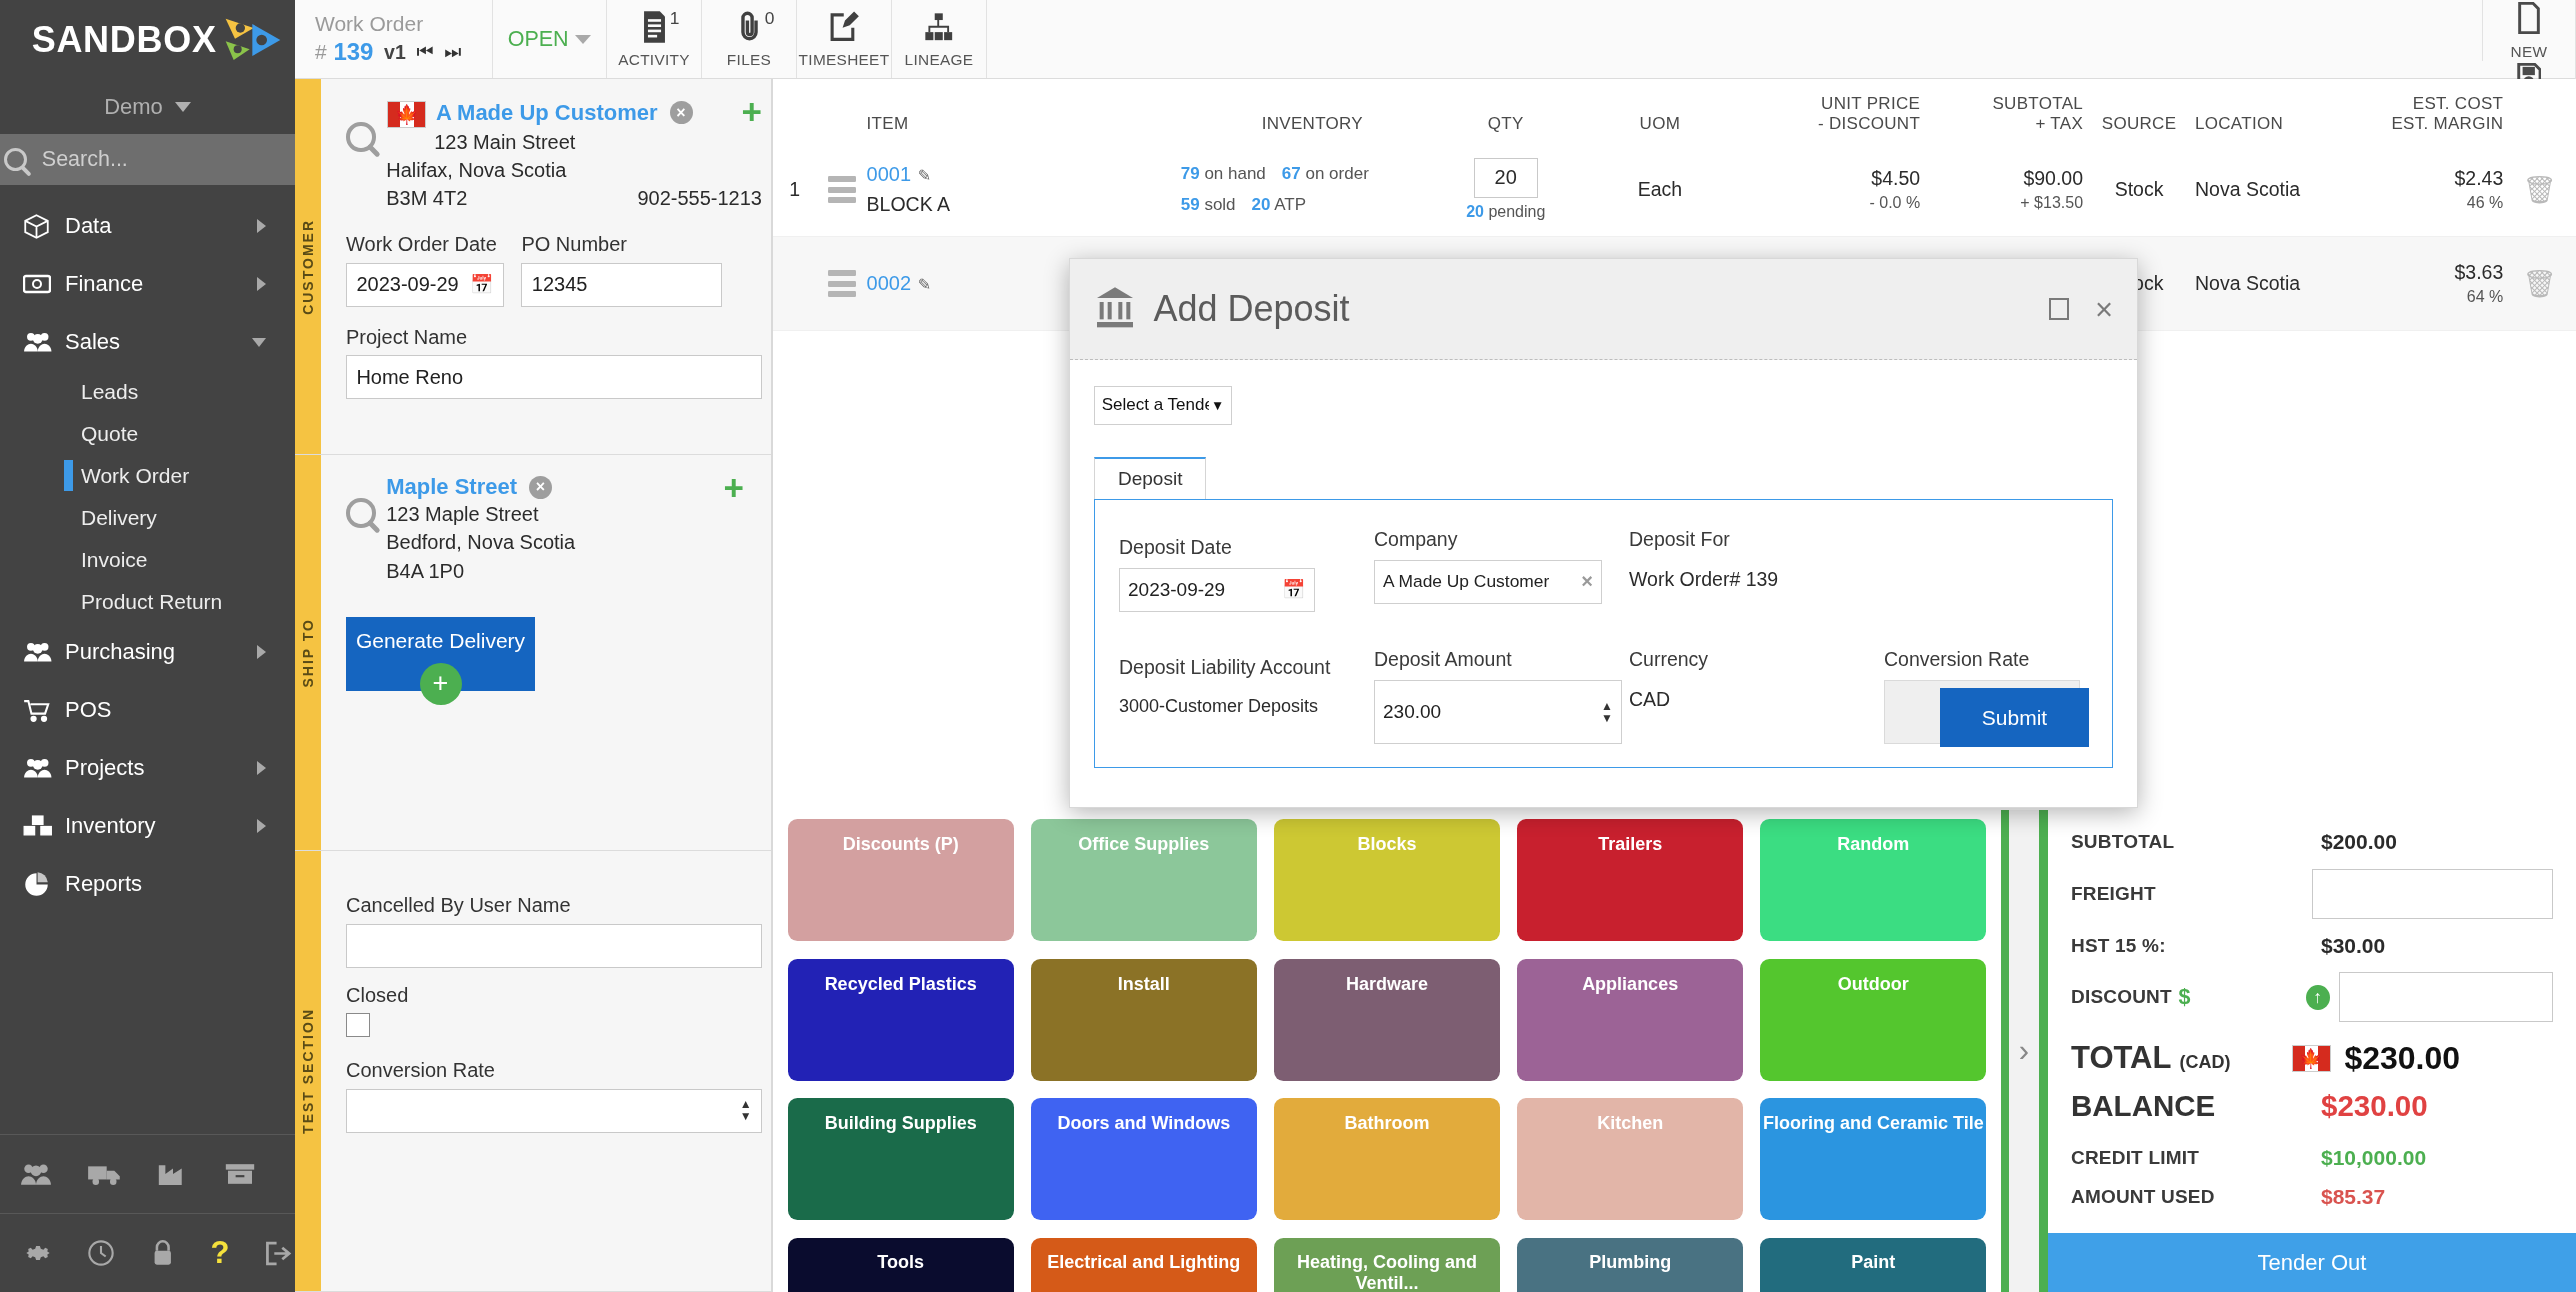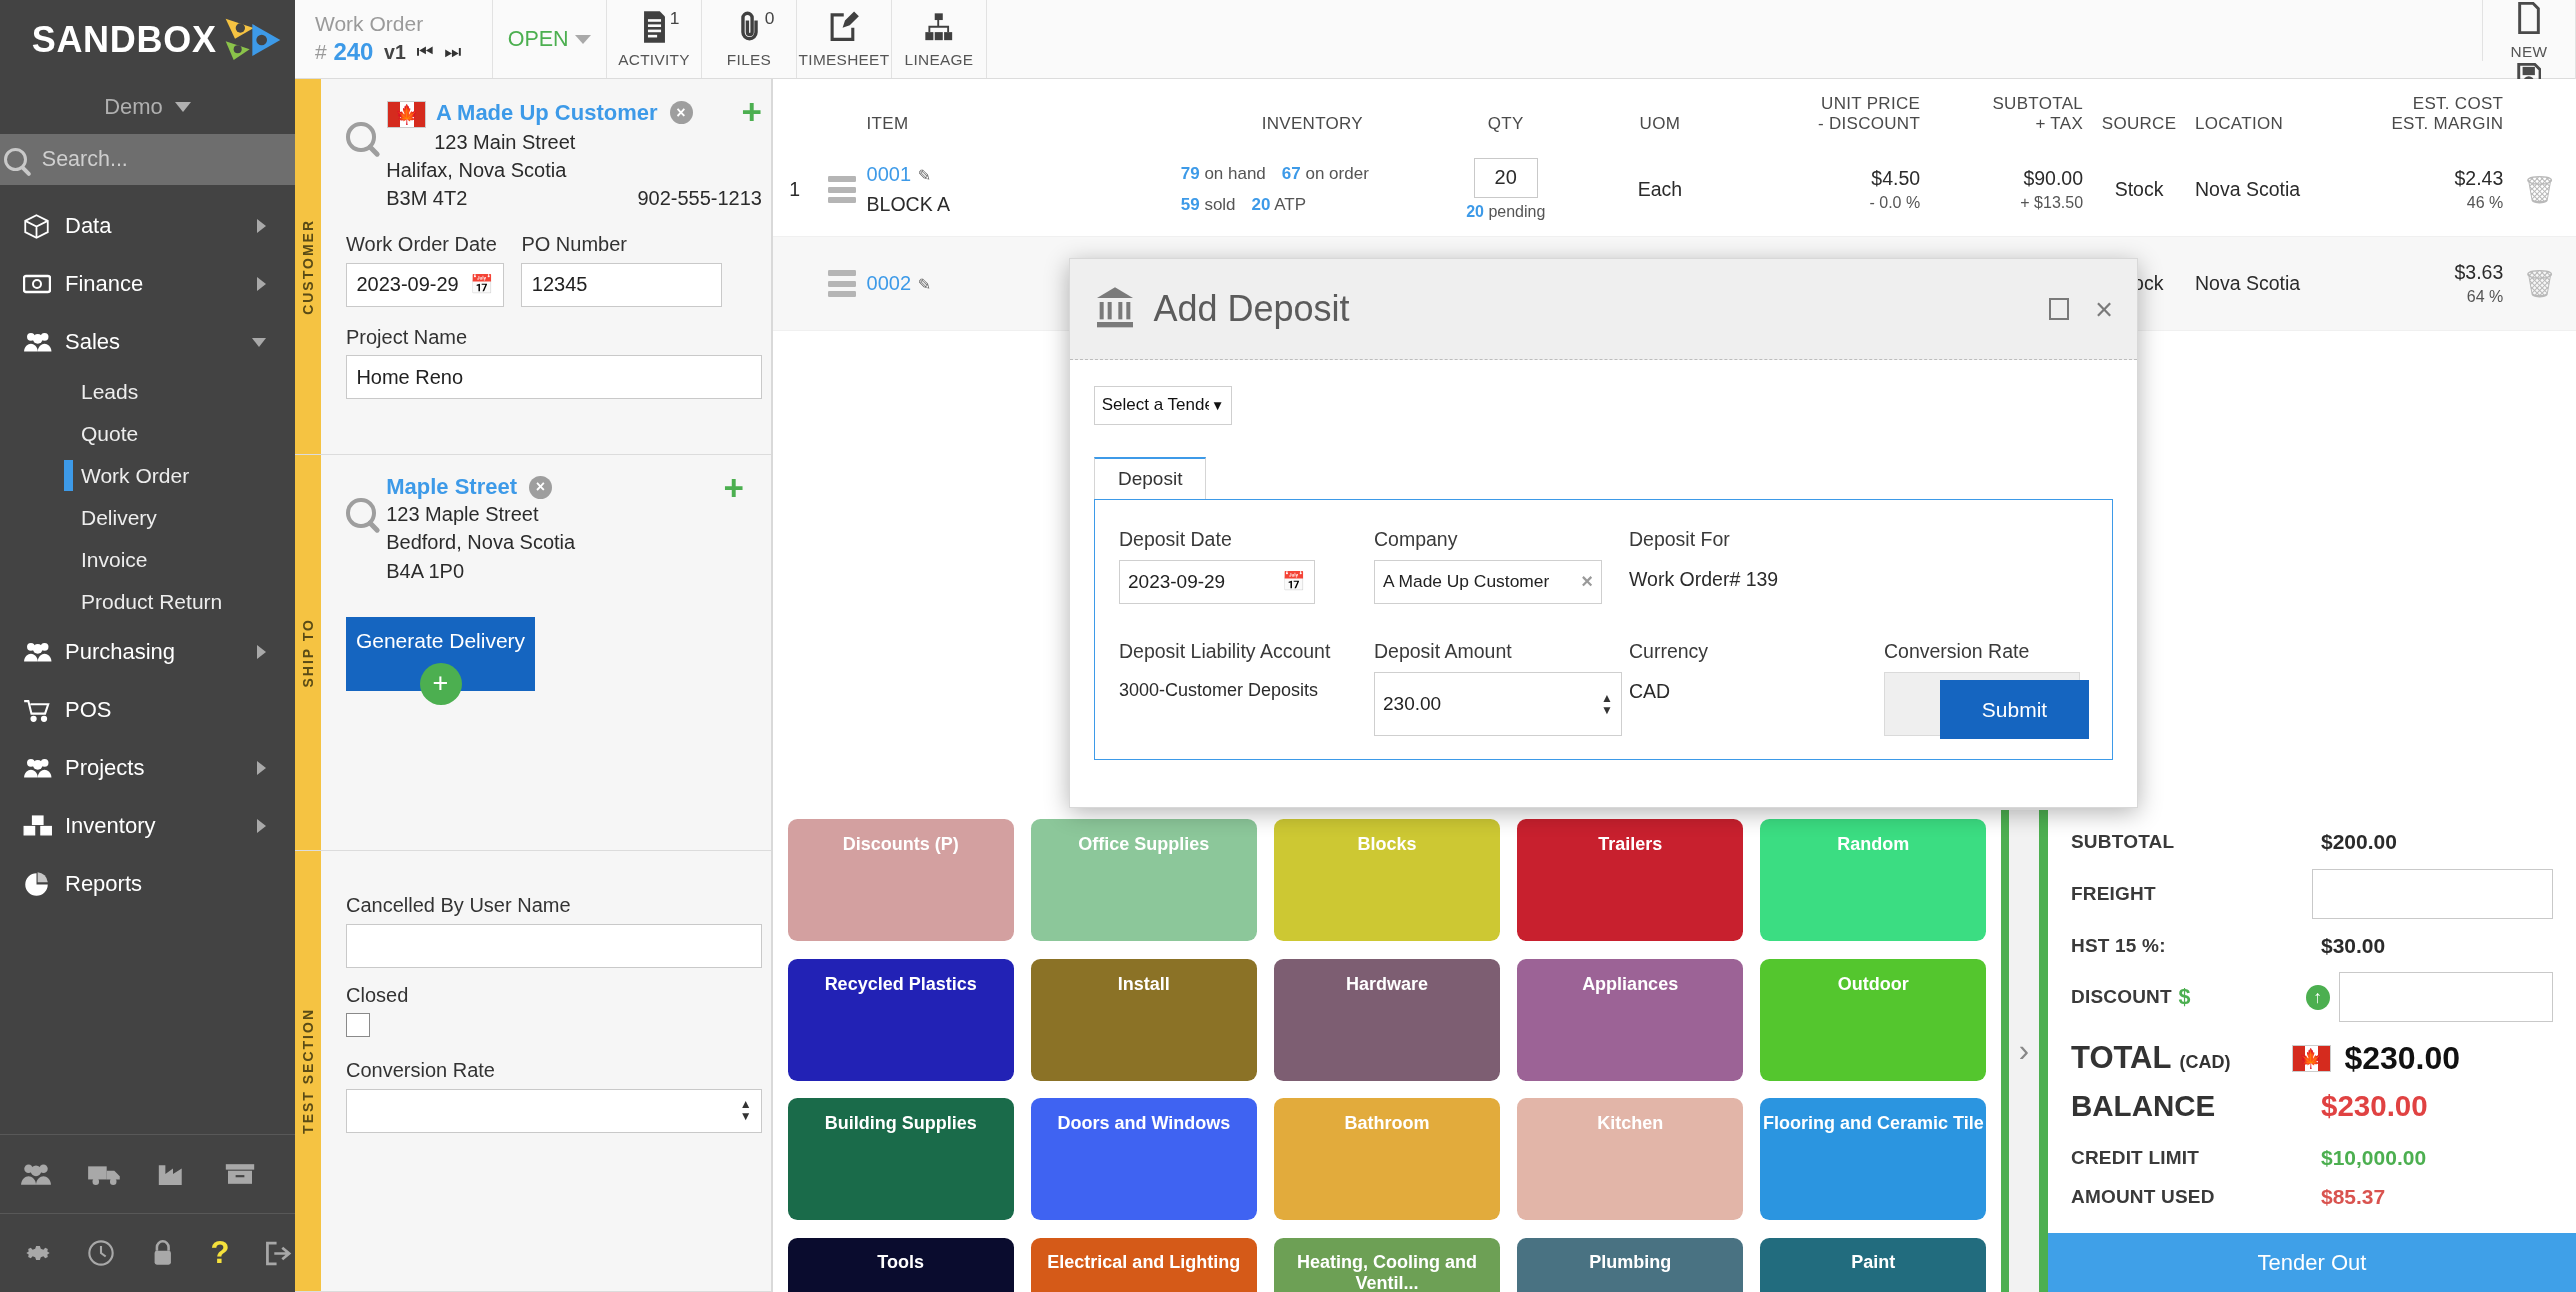--- a/index.html
+++ b/index.html
@@ -258,21 +258,21 @@
   .tender-sel { width: 138px; height: 39px; border: 0.7px solid #cfcfcf; background:#fff;
      display:flex; align-items:center; justify-content: space-between; padding: 0 6.7px;
      font-size: 17px; color:#111; cursor:pointer; margin-bottom: 32px;}
   .tabs { display:flex; }
   .tab { padding: 9.4px 23px; font-size: 19px; color:#333; border:0.7px solid #d5d5d5;
      border-bottom:none; background:#fff; border-top: 2px solid #3d9ae8; cursor:pointer;}
   .tab-panel { border:0.7px solid #3d9ae8; padding: 28px 24px 23px 24px; margin-top:-0.7px;
      position:relative; }
   .form-grid { display:flex; }
   .fg-col { }
-  .fg-col.c1 { width: 255px; }
+  .fg-col.c1 { width: 255px; margin-top: 8px; }
   .fg-col.c2 { width: 255px; }
   .fg-col.c3 { width: 255px; }
   .fg-col.c4 { width: 201px; }
   .flbl { font-size: 19.5px; color:#3a3a3a; margin-bottom: 9.4px; }
   .fval { font-size: 19.5px; color:#2b2b2b; padding-top: 8px;}
   .finp { height: 44px; border:0.7px solid #cfcfcf; background:#fff; display:flex;
      align-items:center; padding:0 8px; justify-content:space-between; font-size:19px; color:#222;}
   .finp.w290 { width: 196px; } .finp.w340 { width: 228px; } .finp.w370 { width: 248px; }
   .finp.disabled { background:#efefef; border:0.7px solid #dadada; }
   .finp.tall { height: 64px; }
@@ -491,21 +491,21 @@
     </div>
   </aside>
 
   <section class="main">
 
     <div class="toolbar">
       <div class="tb-doc">
         <div class="t1">Work Order</div>
         <div class="t2">
           <span class="hash">#</span>
-          <span class="num">240</span>
+          <span class="num">139</span>
           <span class="ver">v1</span>
           <span class="pg-btn">⏮</span>
           <span class="pg-btn">⏭</span>
         </div>
       </div>
 
       <div class="tb-status">
         <span class="st">OPEN</span>
         <span class="cv"></span>
       </div>

